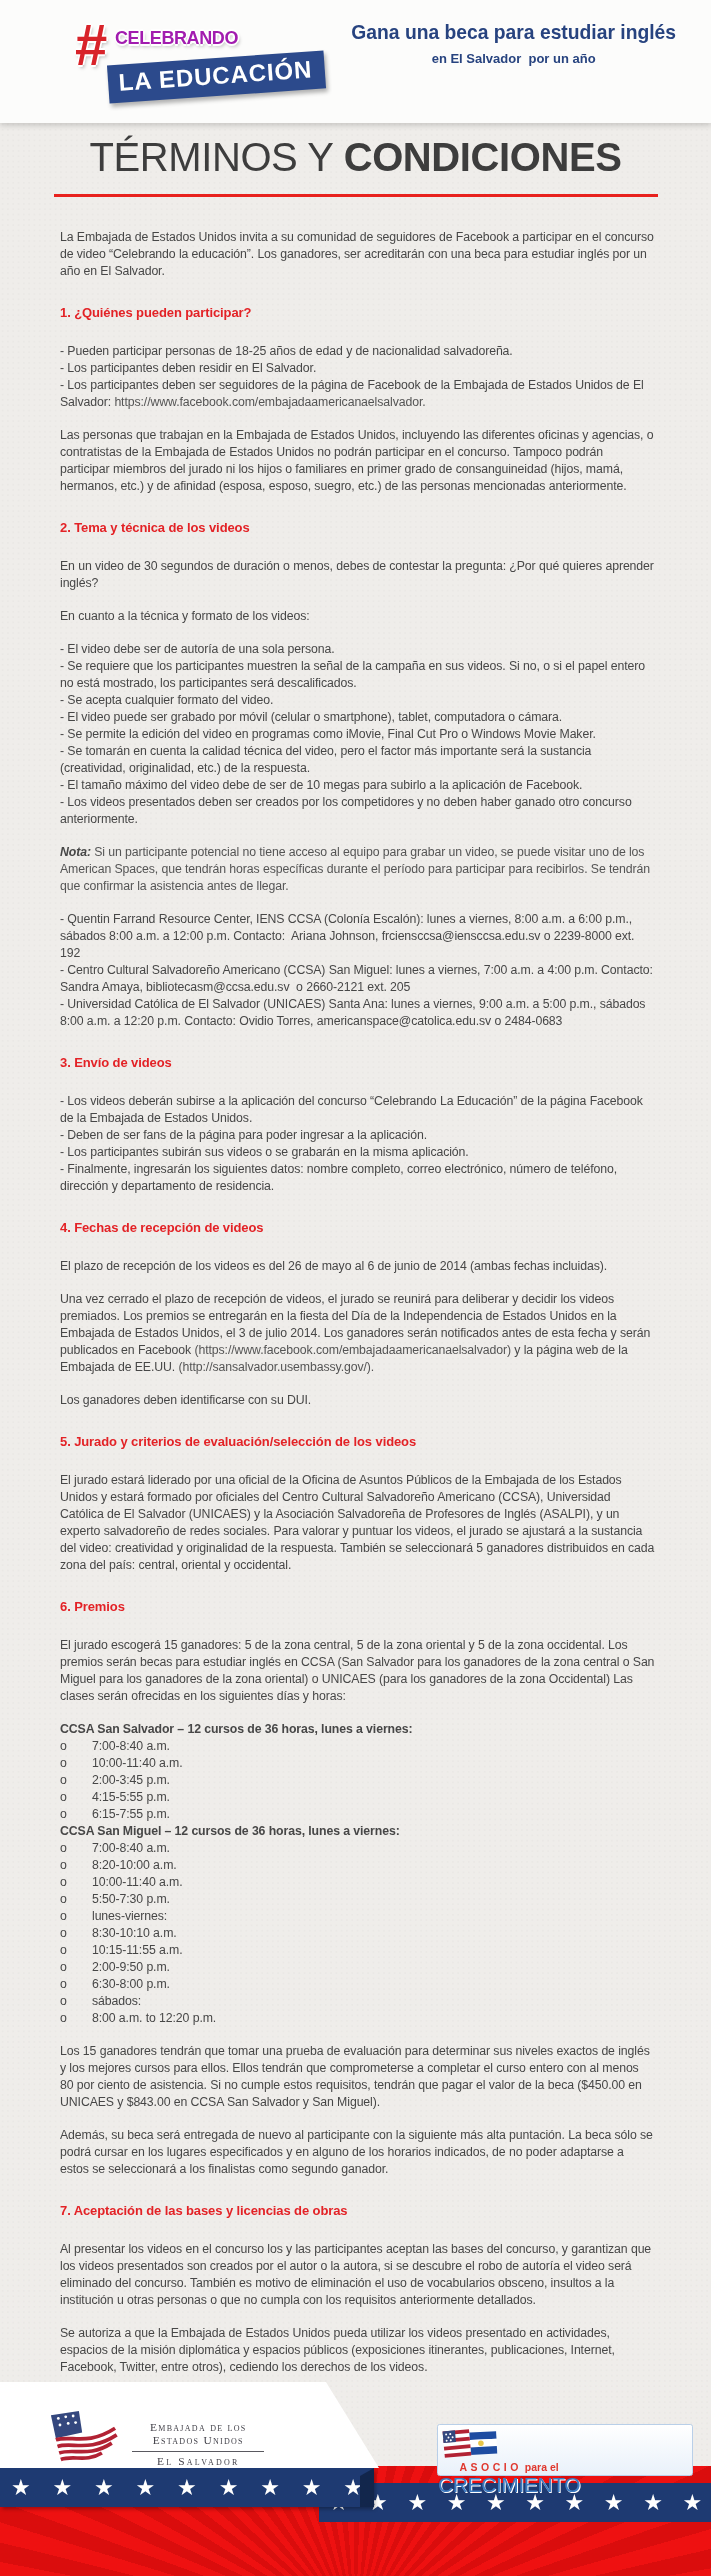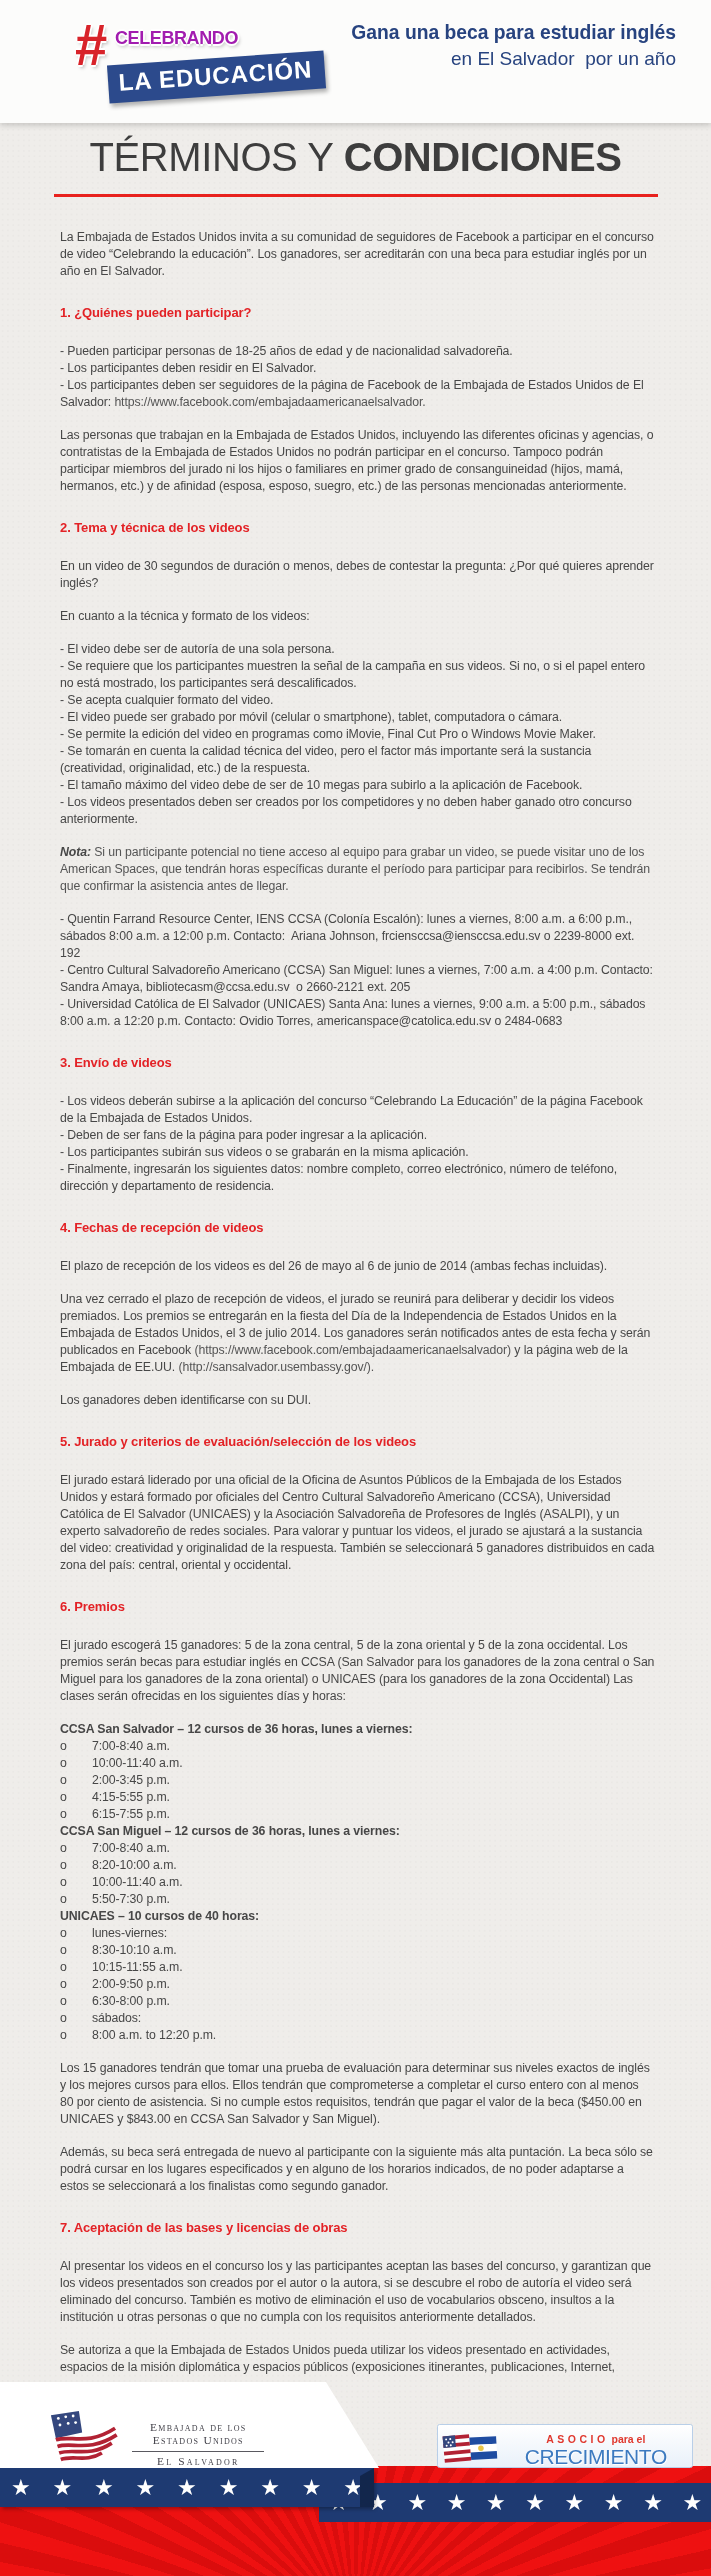--- a/index.html
+++ b/index.html
@@ -12,21 +12,21 @@
   .logo{position:absolute;left:75px;top:14px;width:228px;height:97px;}
   .logo-hash{position:absolute;left:0;top:1.8px;font-size:58px;font-weight:800;color:#d8232a;line-height:1;
              text-shadow:-1.8px 0 #fff,1.8px 0 #fff,0 -1.8px #fff,0 1.8px #fff,1.8px 2.6px 3.5px rgba(0,0,0,.25);}
   .logo-line1{position:absolute;left:40px;top:14px;font-size:18px;font-weight:800;color:#a21caf;letter-spacing:-0.4px;
              text-shadow:-1.8px 0 #fff,1.8px 0 #fff,0 -1.8px #fff,0 1.8px #fff,1.8px 2.6px 3.5px rgba(0,0,0,.25);text-align:center;}
   .logo-banner{position:absolute;left:33px;top:44px;background:#2c4a8c;padding:3.5px 12.3px 6.1px 10.5px;
              transform:rotate(-4deg);box-shadow:1.8px 3.5px 4.4px rgba(0,0,0,.3);}
   .logo-line2{font-size:24px;font-weight:700;color:#fff;letter-spacing:0.9px;white-space:nowrap;}
   .tagline{position:absolute;right:35px;top:20px;text-align:right;color:var(--blue,#27437f);}
   .tagline-l1{font-size:19.3px;font-weight:700;line-height:26px;white-space:pre-wrap;}
-  .tagline-l2{font-size:19px;font-weight:400;line-height:26px;white-space:pre-wrap;}
+  .tagline-l2{font-size:13px;font-weight:700;line-height:26px;white-space:pre-wrap;text-align:center;}
   
   .title-wrap{position:absolute;left:0;top:132px;width:711px;text-align:center;z-index:2;}
   .title{font-size:40px;line-height:51px;color:#3d3d3d;letter-spacing:-0.4px;}
   .title .t-reg{font-weight:400;}
   .title .t-bold{font-weight:700;}
   .title-rule{margin:11.4px auto 0;width:604px;height:2.6px;background:var(--rule-red,#e8211d);}
   
   .content{position:absolute;left:60px;top:229px;width:595px;height:2145px;overflow:hidden;
            font-size:12.3px;line-height:17px;color:var(--text,#474747);letter-spacing:-0.1px;}
   .para{margin:16px 0;white-space:pre-wrap;}
@@ -52,23 +52,23 @@
   .star{font-family:"DejaVu Sans",sans-serif;color:#fff;font-size:22px;line-height:39px;}
   .embassy-panel{position:absolute;left:0;top:2382px;width:379px;height:86px;background:#fff;z-index:4;
         clip-path:polygon(0 0,86% 0,100% 100%,0 100%);display:flex;align-items:flex-end;}
   .embassy-flag{margin-left:46px;flex:0 0 auto;}
   .embassy-text{margin-left:12.3px;text-align:center;font-family:"Liberation Serif",serif;
         color:#44434b;font-variant:small-caps;letter-spacing:1.3px;}
   .embassy-l1{font-size:11.4px;line-height:13px;}
   .embassy-l2{font-size:11.4px;line-height:13px;}
   .embassy-div{width:132px;height:0.9px;background:#5a5960;margin:3.5px auto;}
   .embassy-l3{font-size:11.4px;line-height:13px;letter-spacing:2.2px;}
-  .asocio-panel{position:absolute;left:437px;top:2424px;width:256px;height:44px;z-index:4;
+  .asocio-panel{position:absolute;left:437px;top:2424px;width:256px;height:52px;z-index:4;
         background:linear-gradient(#ffffff,#e9f1fa);border:0.9px solid #b9cfe8;border-radius:2.6px;
-        display:flex;align-items:flex-end;box-sizing:border-box;}
+        display:flex;align-items:flex-start;box-sizing:border-box;flex-direction:column;}
   .asocio-flags{flex:0 0 auto;margin-left:3.5px;}
   .asocio-text{flex:1;text-align:center;line-height:1;}
   .asocio-top{font-size:10.5px;font-weight:700;color:#e0392f;}
   .asocio-w1{letter-spacing:3.5px;}
   .asocio-w2{letter-spacing:0;}
   .asocio-w3{display:block;margin-top:1.8px;font-size:21px;font-weight:400;color:#3c7ac0;letter-spacing:-0.4px;
         text-shadow:0.9px 0.9px 0 #fff;}
 </style>
 </head>
 <body>
@@ -171,21 +171,20 @@
           <span>8:20-10:00 a.m.</span>
         </div>
         <div class="sched-item">
           <span class="sched-marker">o</span>
           <span>10:00-11:40 a.m.</span>
         </div>
         <div class="sched-item">
           <span class="sched-marker">o</span>
           <span>5:50-7:30 p.m.</span>
         </div>
-        <div class="sched-header">UNICAES – 10 cursos de 40 horas:</div>
         <div class="sched-item">
           <span class="sched-marker">o</span>
           <span>lunes-viernes:</span>
         </div>
         <div class="sched-item">
           <span class="sched-marker">o</span>
           <span>8:30-10:10 a.m.</span>
         </div>
         <div class="sched-item">
           <span class="sched-marker">o</span>

